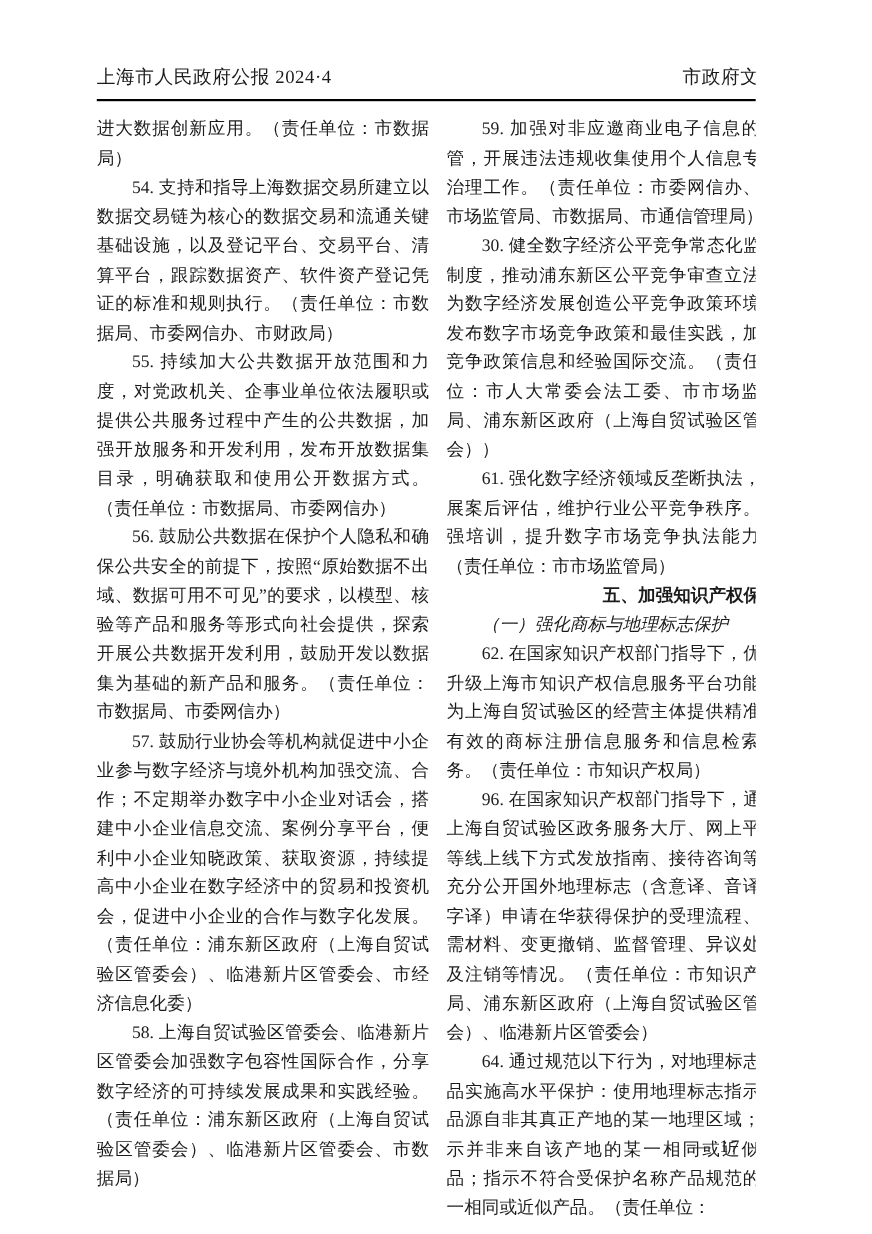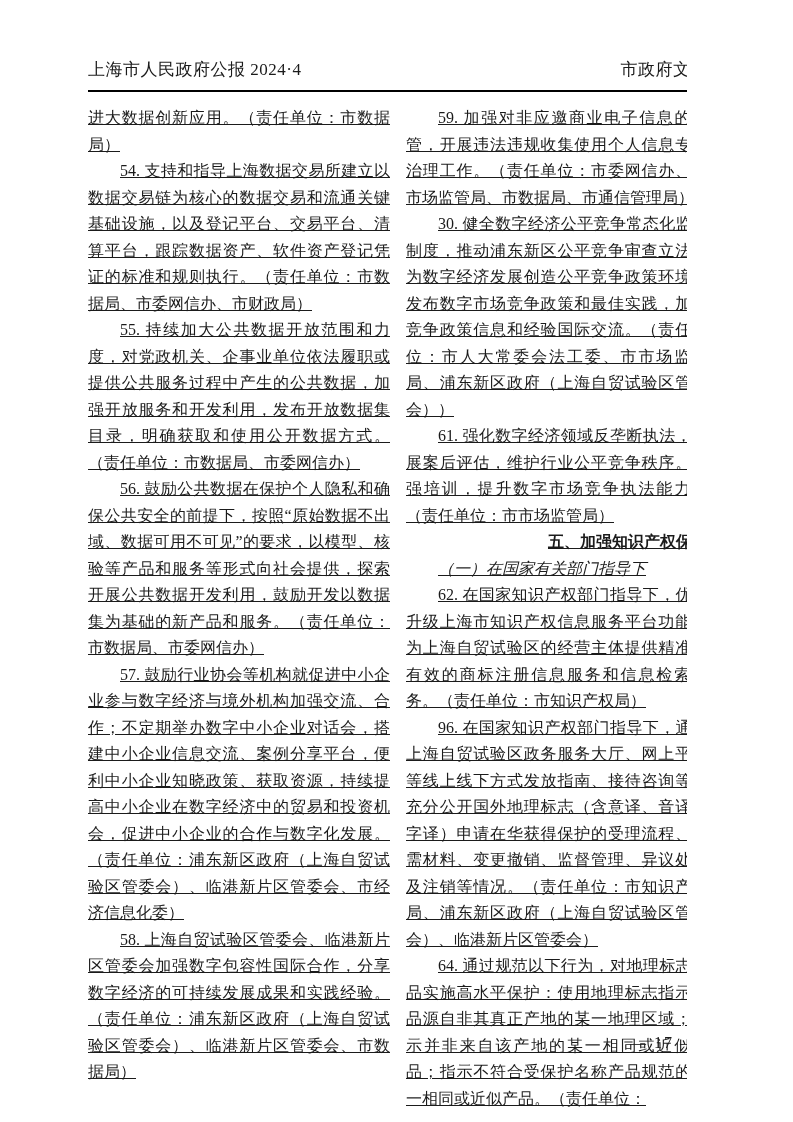--- a/index.html
+++ b/index.html
@@ -47,21 +47,20 @@
   .column {
     width: 302px;
     font-size: 16px;
     line-height: 26.5px;
     text-align: justify;
     text-justify: inter-character;
   }
   .para {
     margin: 0;
     text-indent: 2em;
-    text-decoration: underline;
   }
   .para.continuation {
     text-indent: 0;
   }
   .para.heading1 {
     font-family: "Liberation Sans", sans-serif;
     font-weight: 700;
     text-align: right;
   }
   .para.heading2 {
@@ -102,21 +101,21 @@
         <p class="para body">55. 持续加大公共数据开放范围和力度，对党政机关、企事业单位依法履职或提供公共服务过程中产生的公共数据，加强开放服务和开发利用，发布开放数据集目录，明确获取和使用公开数据方式。（责任单位：市数据局、市委网信办）</p>
         <p class="para body">56. 鼓励公共数据在保护个人隐私和确保公共安全的前提下，按照“原始数据不出域、数据可用不可见”的要求，以模型、核验等产品和服务等形式向社会提供，探索开展公共数据开发利用，鼓励开发以数据集为基础的新产品和服务。（责任单位：市数据局、市委网信办）</p>
         <p class="para body">57. 鼓励行业协会等机构就促进中小企业参与数字经济与境外机构加强交流、合作；不定期举办数字中小企业对话会，搭建中小企业信息交流、案例分享平台，便利中小企业知晓政策、获取资源，持续提高中小企业在数字经济中的贸易和投资机会，促进中小企业的合作与数字化发展。（责任单位：浦东新区政府（上海自贸试验区管委会）、临港新片区管委会、市经济信息化委）</p>
         <p class="para body">58. 上海自贸试验区管委会、临港新片区管委会加强数字包容性国际合作，分享数字经济的可持续发展成果和实践经验。（责任单位：浦东新区政府（上海自贸试验区管委会）、临港新片区管委会、市数据局）</p>
       </section>
     <section class="column" id="col-right">
         <p class="para body">59. 加强对非应邀商业电子信息的监管，开展违法违规收集使用个人信息专项治理工作。（责任单位：市委网信办、市市场监管局、市数据局、市通信管理局）</p>
         <p class="para body">30. 健全数字经济公平竞争常态化监管制度，推动浦东新区公平竞争审查立法，为数字经济发展创造公平竞争政策环境，发布数字市场竞争政策和最佳实践，加强竞争政策信息和经验国际交流。（责任单位：市人大常委会法工委、市市场监管局、浦东新区政府（上海自贸试验区管委会））</p>
         <p class="para body">61. 强化数字经济领域反垄断执法，开展案后评估，维护行业公平竞争秩序。加强培训，提升数字市场竞争执法能力。（责任单位：市市场监管局）</p>
         <p class="para heading1">五、加强知识产权保护</p>
-        <p class="para heading2">（一）在国家有关部门指导下</p>
+        <p class="para heading2">（一）强化商标与地理标志保护</p>
         <p class="para body">62. 在国家知识产权部门指导下，优化升级上海市知识产权信息服务平台功能，为上海自贸试验区的经营主体提供精准、有效的商标注册信息服务和信息检索服务。（责任单位：市知识产权局）</p>
         <p class="para body">96. 在国家知识产权部门指导下，通过上海自贸试验区政务服务大厅、网上平台等线上线下方式发放指南、接待咨询等，充分公开国外地理标志（含意译、音译或字译）申请在华获得保护的受理流程、所需材料、变更撤销、监督管理、异议处理及注销等情况。（责任单位：市知识产权局、浦东新区政府（上海自贸试验区管委会）、临港新片区管委会）</p>
         <p class="para body">64. 通过规范以下行为，对地理标志产品实施高水平保护：使用地理标志指示产品源自非其真正产地的某一地理区域；指示并非来自该产地的某一相同或近似产品；指示不符合受保护名称产品规范的某一相同或近似产品。（责任单位：</p>
       </section>
   </main>
 
   <footer class="page-footer">
     <span class="page-number">— 17 —</span>
   </footer>
 

